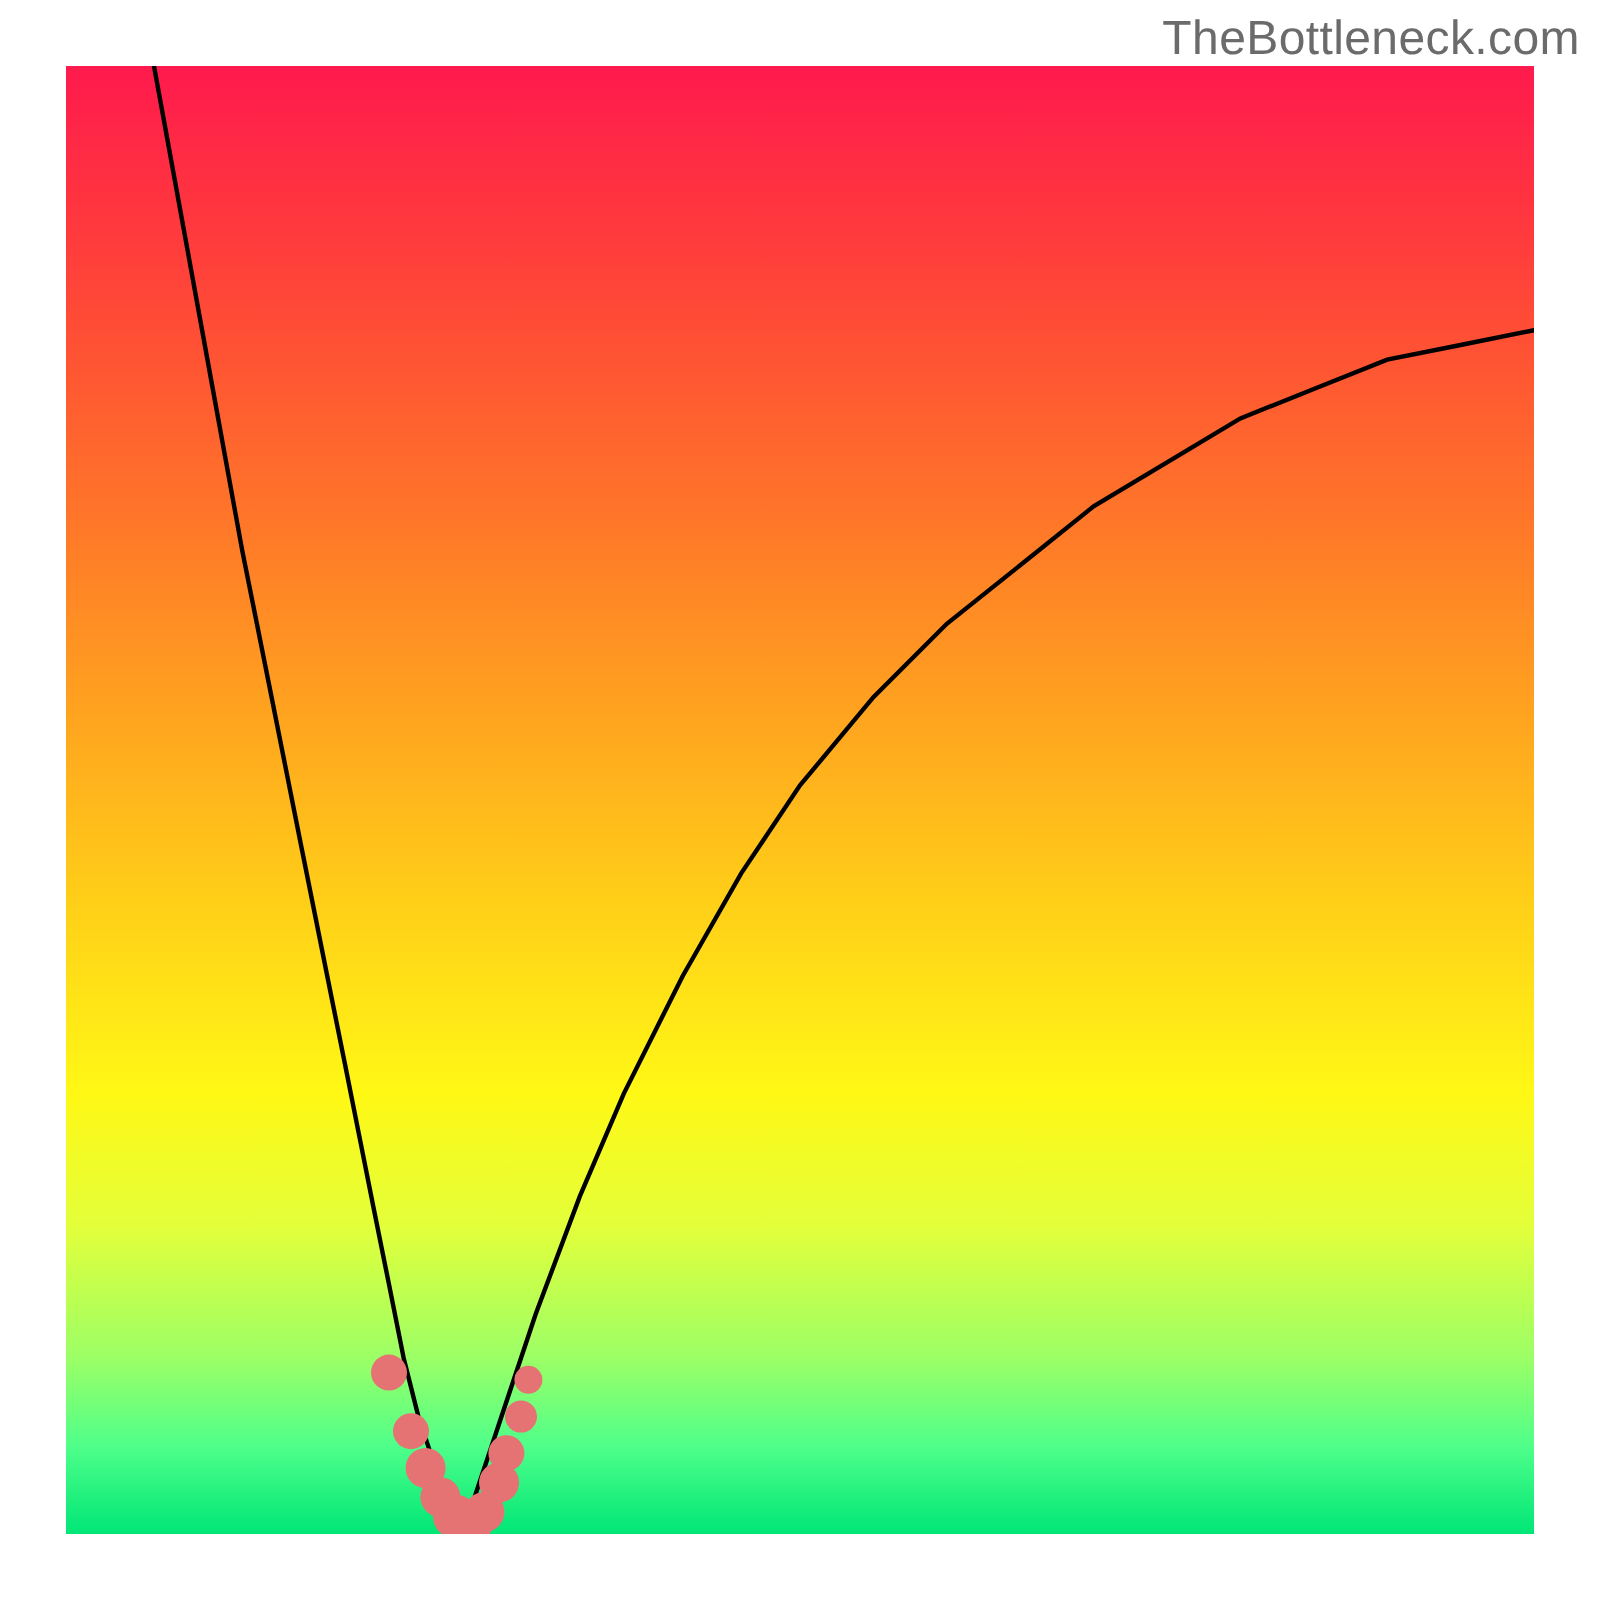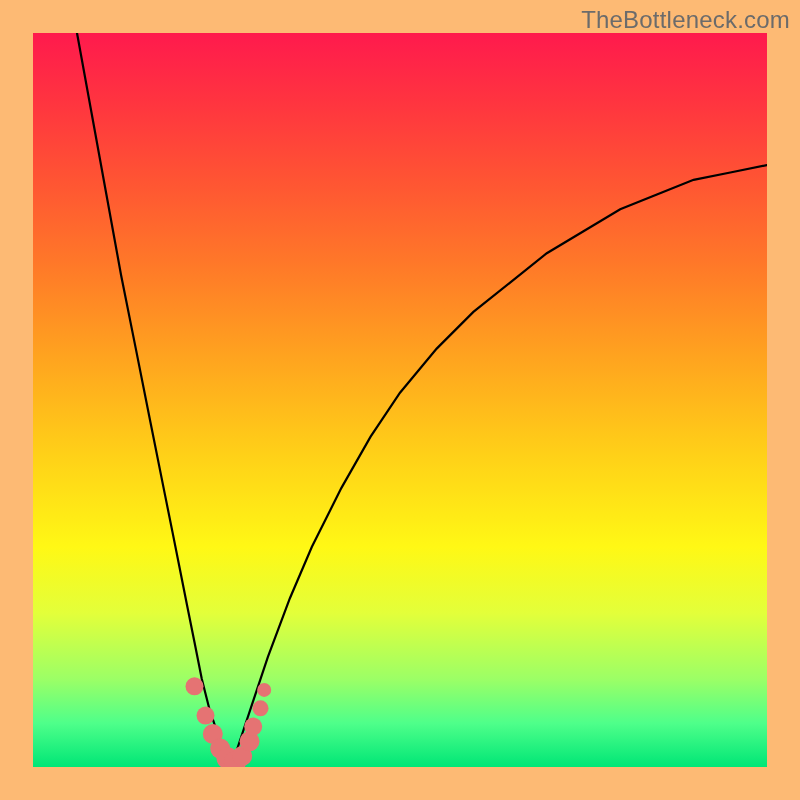--- a/index.html
+++ b/index.html
@@ -10,21 +10,21 @@
     overflow: hidden;
     background: #000;
     font-family: Arial, Helvetica, sans-serif;
   }
   .frame {
     position: absolute;
     left: 0;
     top: 0;
     width: 800px;
     height: 800px;
-    background: #fdba74;
+    background: #ffffff;
   }
   .plot {
     position: absolute;
     left: 33px;
     top: 33px;
     width: 734px;
     height: 734px;
     background: linear-gradient(
       to bottom,
       #ff1a4d 0%,

